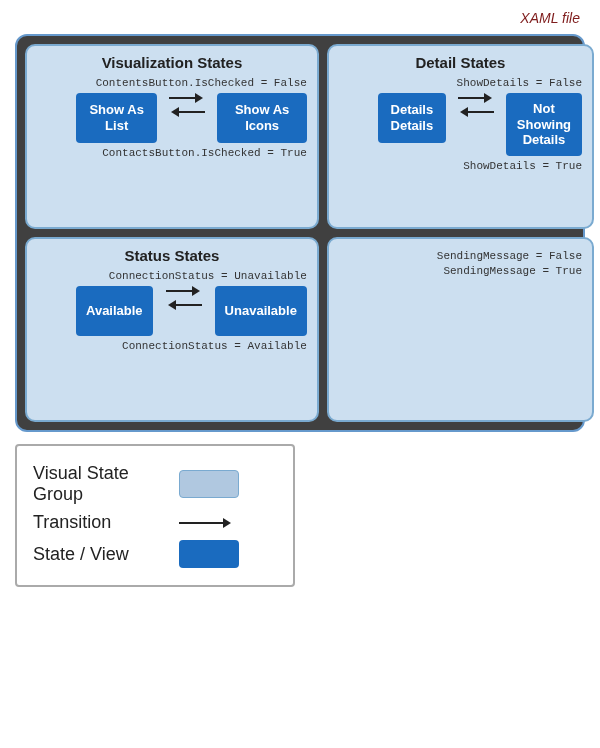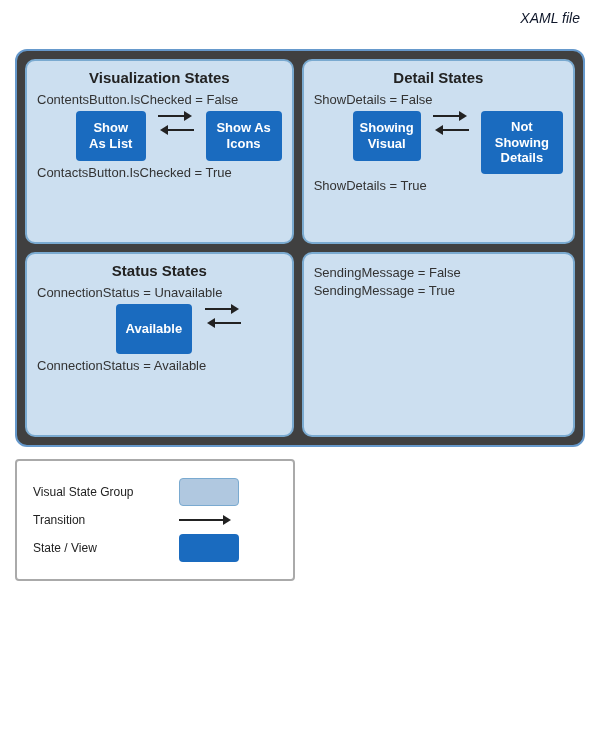--- a/index.html
+++ b/index.html
@@ -8,22 +8,22 @@
       background: #fff;
       width: 600px;
       min-height: 748px;
       padding: 10px 15px;
     }
 
     .page-title {
       text-align: right;
       font-style: italic;
       font-size: 14px;
-      color: #0f172a;
-      margin-bottom: 23px;
+      color: #7f1d1d;
+      margin-bottom: 8px;
       padding-right: 5px;
     }
 
     .main-container {
       border: 2px solid #6699cc;
       border-radius: 12px;
       background: #404040;
       padding: 8px;
       display: grid;
       grid-template-columns: 1fr 1fr;
@@ -42,24 +42,25 @@
 
     .state-group-title {
       font-weight: bold;
       font-size: 15px;
       color: #222;
       text-align: center;
       margin-bottom: 6px;
     }
 
     .condition-label {
-      font-size: 13px;
+      font-size: 11px;
       color: #333;
-      text-align: left;
+      text-align: right;
       margin: 3px 0;
+      font-family: Liberation Mono, monospace;
     }
 
     .states-row {
       display: flex;
       justify-content: center;
       align-items: flex-start;
       gap: 12px;
       position: relative;
       margin: 4px 0;
       padding-left: 39px;
@@ -126,21 +127,21 @@
     }
 
     .legend-row {
       display: flex;
       align-items: center;
       margin: 7px 0;
       gap: 16px;
     }
 
     .legend-label {
-      font-size: 12px;
+      font-size: 18px;
       color: #222;
       width: 130px;
     }
 
     .legend-group-box {
       width: 60px;
       height: 28px;
       background: #b0c8e0;
       border: 1px solid #7aaad0;
       border-radius: 4px;
@@ -183,21 +184,21 @@
       </div>
       <div class="state-box">Show As Icons</div>
     </div>
     <div class="condition-label">ContactsButton.IsChecked = True</div>
   </div>
 
   <div class="state-group">
     <div class="state-group-title">Detail States</div>
     <div class="condition-label">ShowDetails = False</div>
     <div class="states-row">
-      <div class="state-box">Showing Visual</div>
+      <div class="state-box">Details Details</div>
       <div class="arrows-container">
         <div class="arrow-right">
           <div class="arrow-line"></div>
           <div class="arrow-head"></div>
         </div>
         <div class="arrow-left">
           <div class="arrow-line"></div>
           <div class="arrow-head"></div>
         </div>
       </div>
@@ -214,20 +215,21 @@
       <div class="arrows-container">
         <div class="arrow-right">
           <div class="arrow-line"></div>
           <div class="arrow-head"></div>
         </div>
         <div class="arrow-left">
           <div class="arrow-line"></div>
           <div class="arrow-head"></div>
         </div>
       </div>
+      <div class="state-box">Unavailable</div>
     </div>
     <div class="condition-label">ConnectionStatus = Available</div>
   </div>
 
   <div class="state-group">
     <div class="condition-label">SendingMessage = False</div>
     <div class="condition-label">SendingMessage = True</div>
   </div>
 
 </div>

